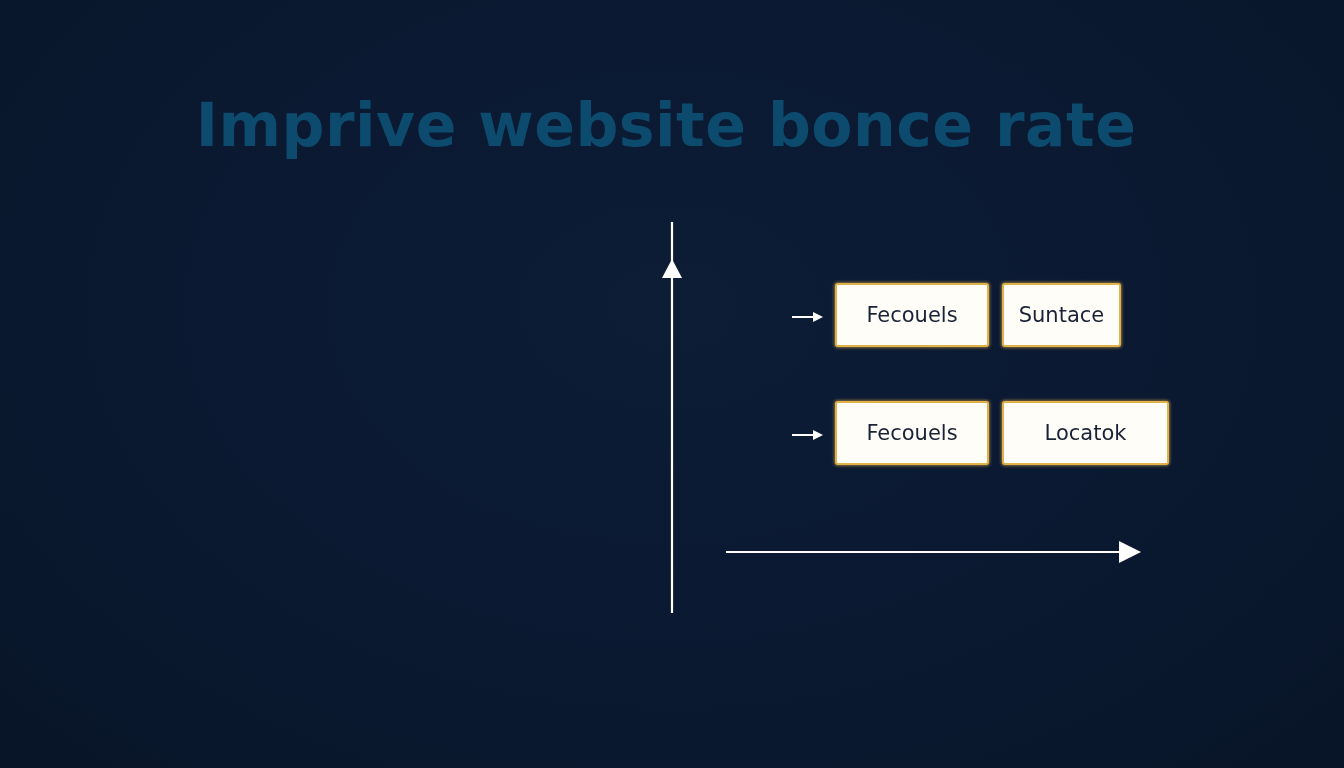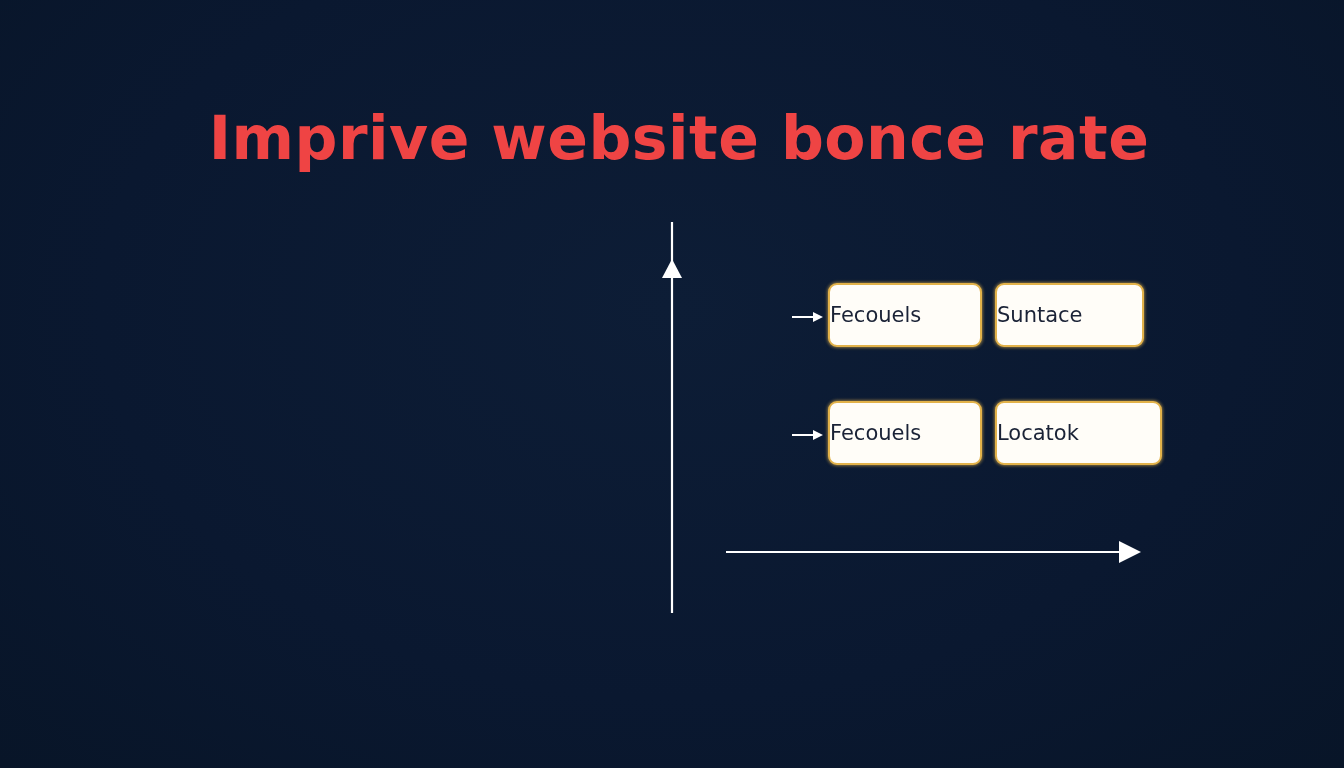--- a/index.html
+++ b/index.html
@@ -5,36 +5,37 @@
   html, body { margin: 0; padding: 0; }
   body {
     width: 1344px; height: 768px; overflow: hidden;
     background: #0b1a31;
     background: radial-gradient(ellipse at 50% 40%, #0d1d36 0%, #0a1830 60%, #081528 100%);
     font-family: "Liberation Sans", "DejaVu Sans", sans-serif;
     position: relative;
   }
   .title {
     position: absolute; left: 0; width: 1324px; top: 86px;
-    text-align: center; color: #ef4444;
+    text-align: center; color: #0c4a6e;
     font-family: "DejaVu Sans", sans-serif;
     font-weight: bold; font-size: 60px; letter-spacing: 0.5px;
-    margin: 17px;
+    margin: 4px;
   }
   svg.axes { position: absolute; left: 0; top: 0; }
   .box {
     position: absolute; width: 154px; height: 64px;
     background: #fffdf8;
     border: 2px solid #e2b24a;
-    border-radius: 9px;
+    border-radius: 3px;
     box-shadow: 0 0 3px 1px rgba(226,178,74,0.55);
-    display: flex; align-items: center; justify-content: flex-start;
+    display: flex; align-items: center; justify-content: center;
     color: #1a2236; font-size: 21px;
     font-family: "DejaVu Sans", sans-serif;
     box-sizing: border-box;
+    margin-left: 7px;
   }
 </style>
 </head>
 <body>
 
 <h1 class="title">Imprive website bonce rate</h1>
 
 <svg class="axes" width="1344" height="768">
 
   <g>
@@ -53,21 +54,21 @@
   </g>
   <g>
     <line x1="792" y1="435" x2="814" y2="435" stroke="#ffffff" stroke-width="2"></line>
     <polygon points="823,435 813,430 813,440" fill="#ffffff"></polygon>
   </g>
 </svg>
 
 <div class="box" style="left:828px; top:283px;">
   <span>Fecouels</span>
 </div>
-<div class="box" style="left:995px; top:283px; width:149px;">
+<div class="box" style="left:995px; top:283px; width:119px;">
   <span>Suntace</span>
 </div>
 <div class="box" style="left:828px; top:401px;">
   <span>Fecouels</span>
 </div>
 <div class="box" style="left:995px; top:401px; width:167px;">
   <span>Locatok</span>
 </div>
 
 </body></html>

